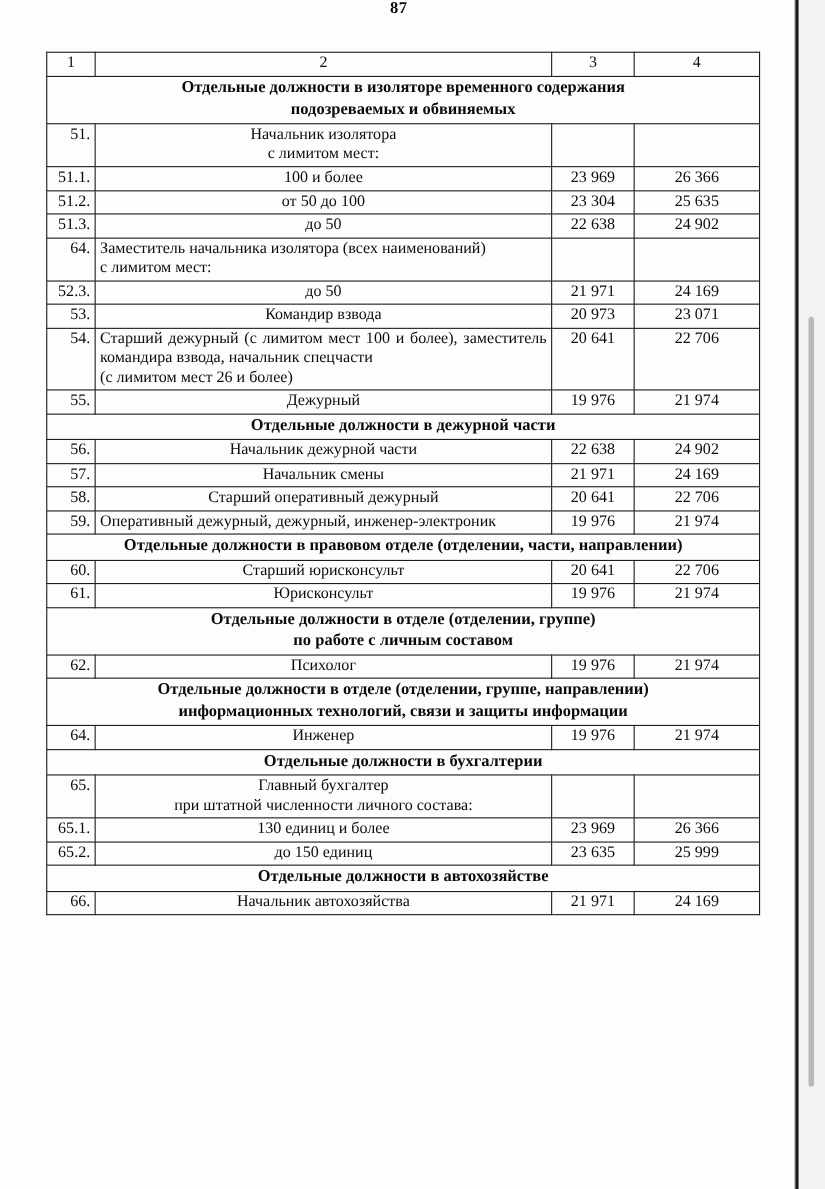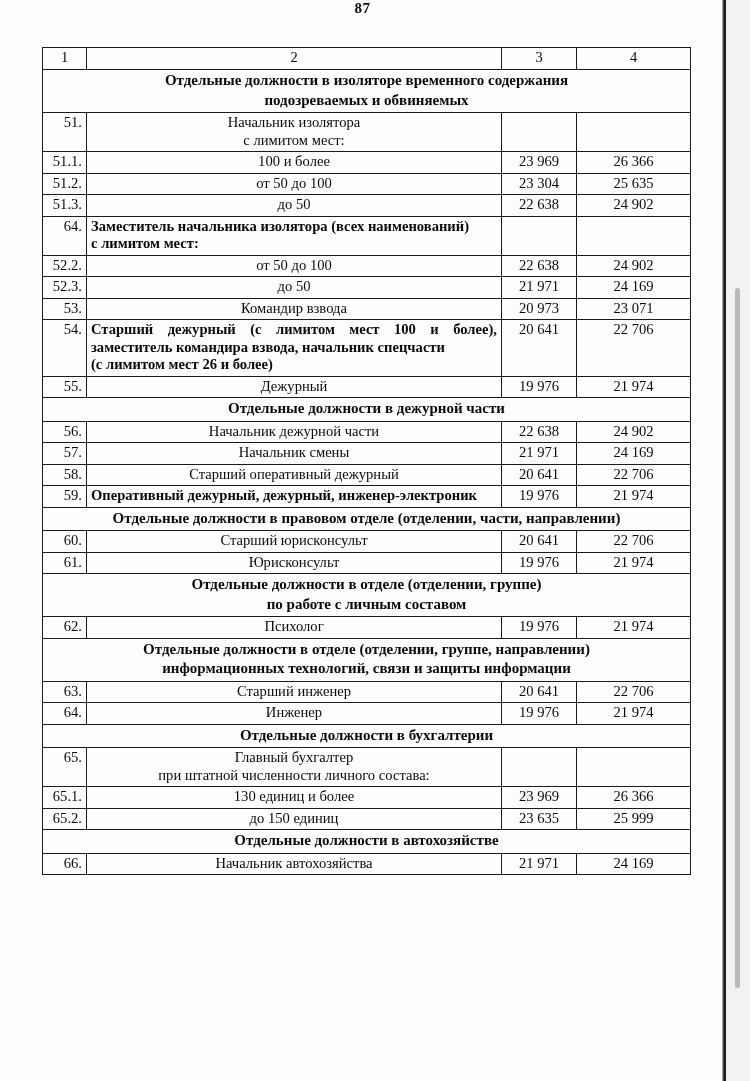--- a/index.html
+++ b/index.html
@@ -117,21 +117,20 @@
     padding-top: 2px;
   }
   td.title {
     text-align: center;
     padding-left: 7px;
     padding-top: 2px;
   }
   td.title.justify {
     text-align: justify;
     text-align-last: left;
-    font-weight: bold;
   }
   td.money {
     text-align: center;
     white-space: nowrap;
     padding-top: 2px;
     margin-top: 12px;
   }
 
   .sub-line {
     display: block;
@@ -204,28 +203,20 @@
         <tr>
           <td class="num">64.</td>
           <td class="title justify">
             <span class="sub-line">Заместитель начальника изолятора (всех наименований)</span>
             <span class="sub-line">с лимитом мест:</span>
           </td>
           <td class="money"></td>
           <td class="money"></td>
         </tr>
         <tr>
-          <td class="num">52.2.</td>
-          <td class="title">
-            <span class="sub-line">от 50 до 100</span>
-          </td>
-          <td class="money">22 638</td>
-          <td class="money">24 902</td>
-        </tr>
-        <tr>
           <td class="num">52.3.</td>
           <td class="title">
             <span class="sub-line">до 50</span>
           </td>
           <td class="money">21 971</td>
           <td class="money">24 169</td>
         </tr>
         <tr>
           <td class="num">53.</td>
           <td class="title">
@@ -323,28 +314,20 @@
           <td class="money">19 976</td>
           <td class="money">21 974</td>
         </tr>
         <tr>
           <td class="section-head" colspan="4">
             <span class="sub-line">Отдельные должности в отделе (отделении, группе, направлении)</span>
             <span class="sub-line">информационных технологий, связи и защиты информации</span>
           </td>
         </tr>
         <tr>
-          <td class="num">63.</td>
-          <td class="title">
-            <span class="sub-line">Старший инженер</span>
-          </td>
-          <td class="money">20 641</td>
-          <td class="money">22 706</td>
-        </tr>
-        <tr>
           <td class="num">64.</td>
           <td class="title">
             <span class="sub-line">Инженер</span>
           </td>
           <td class="money">19 976</td>
           <td class="money">21 974</td>
         </tr>
         <tr>
           <td class="section-head" colspan="4">
             <span class="sub-line">Отдельные должности в бухгалтерии</span>

